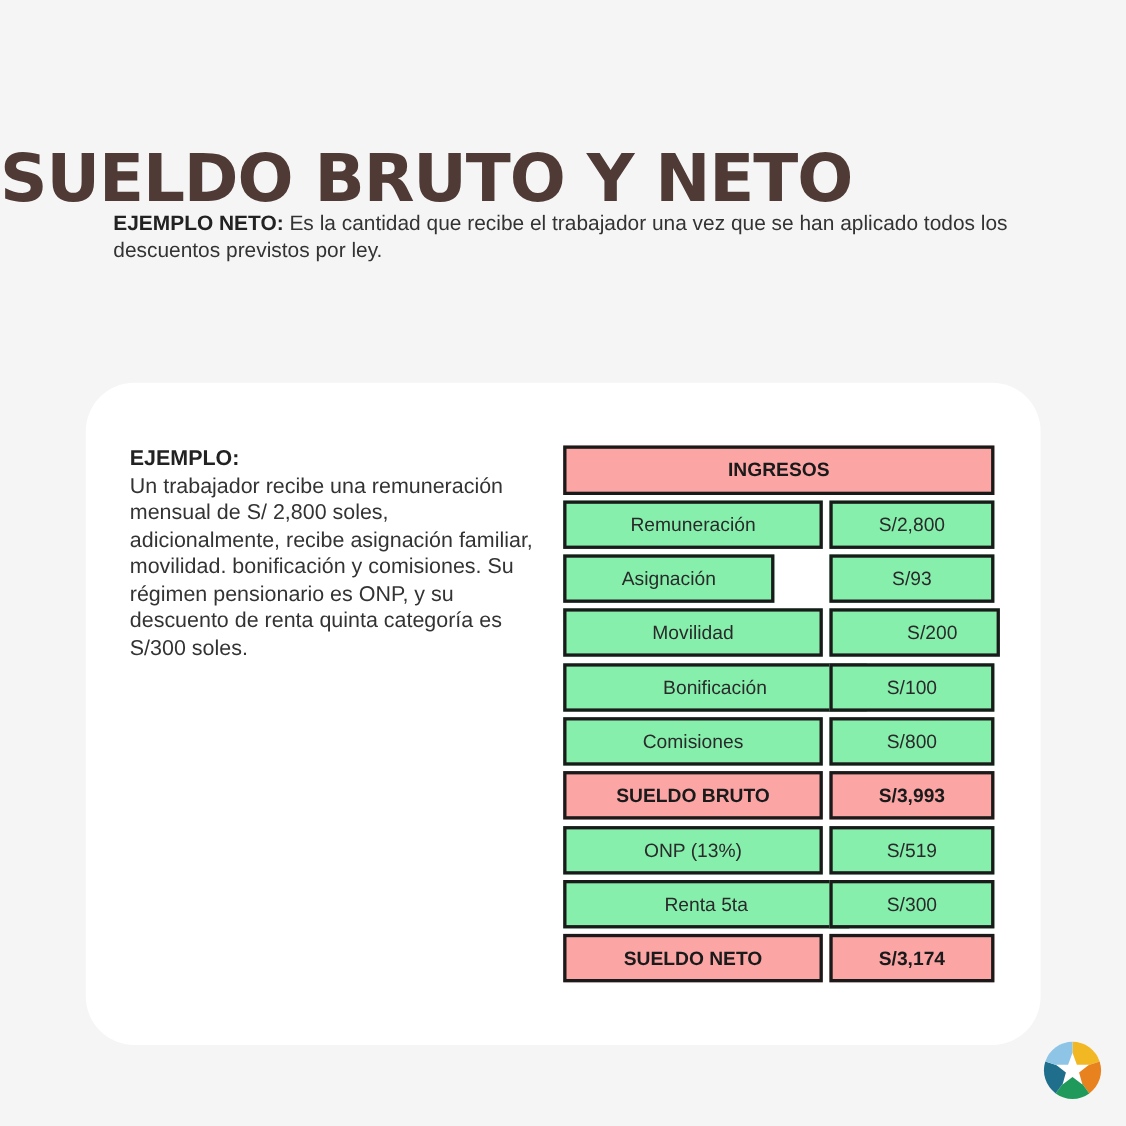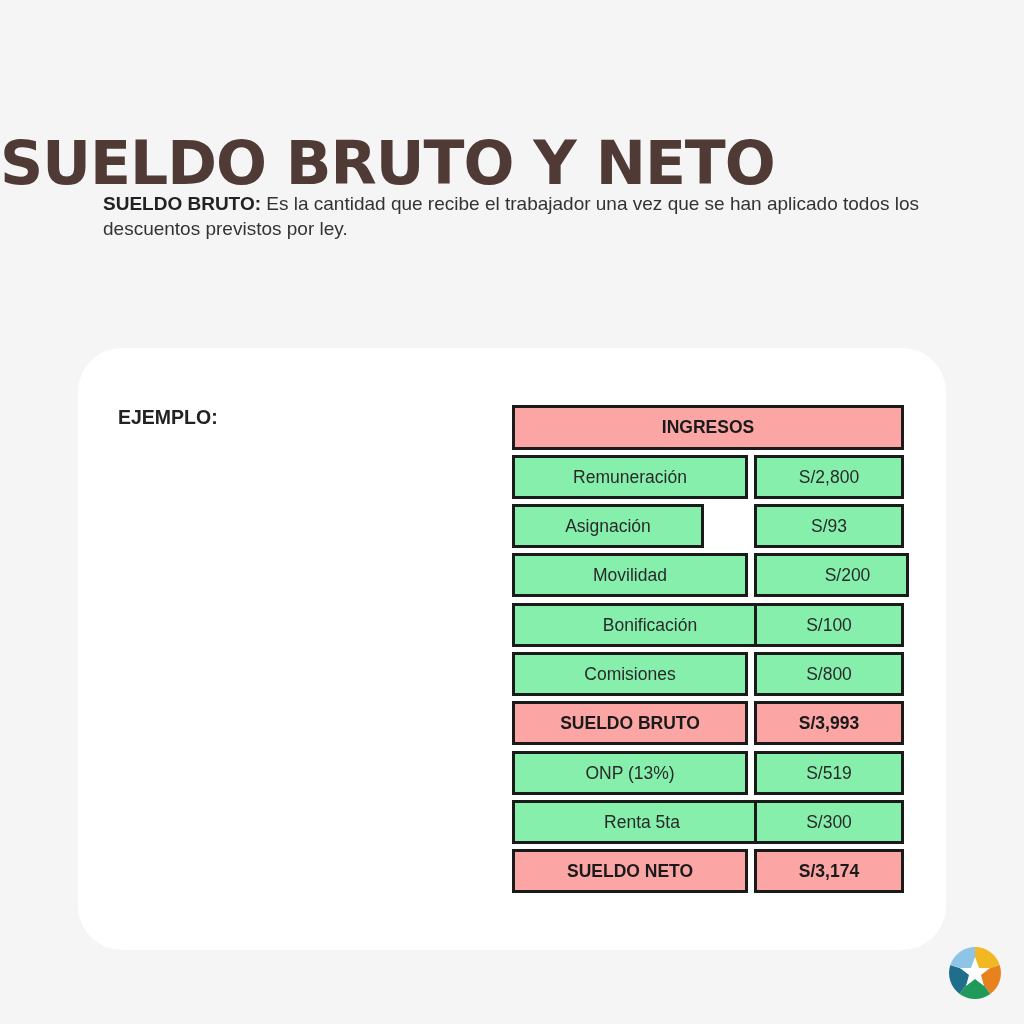--- a/index.html
+++ b/index.html
@@ -48,28 +48,29 @@
   .cell.dark { background: #fca5a5; font-weight: bold; color: #1a1a1a; }
   .logo { position: absolute; left: 948px; top: 946px; width: 54px; height: 54px; }
 </style>
 </head>
 <body>
 
 <h1 class="title">SUELDO BRUTO Y NETO</h1>
 
 <div class="defs">
   <div>
-    <b>SUELDO BRUTO:</b><span> Es la cantidad que recibe el trabajador una vez que se han aplicado todos los descuentos previstos por ley.</span>
+    <b>EJEMPLO NETO:</b><span> Es la cantidad que recibe el trabajador una vez que se han aplicado todos los descuentos previstos por ley.</span>
   </div>
 </div>
 
 <div class="card"></div>
 
 <div class="example">
   <div class="head">EJEMPLO:</div>
+  <div>Un trabajador recibe una remuneración mensual de S/ 2,800 soles, adicionalmente, recibe asignación familiar, movilidad. bonificación y comisiones. Su régimen pensionario es ONP, y su descuento de renta quinta categoría es S/300 soles.</div>
 </div>
 
 <div class="tbl">
   <div class="cell dark" style="left:0;top:0;width:392px;height:45px;">INGRESOS</div>
 
   <div class="cell" style="left:0;top:50px;width:236px;height:44px;">Remuneración</div>
   <div class="cell" style="left:242px;top:50px;width:150px;height:44px;">S/2,800</div>
 
   <div class="cell" style="left:0;top:99px;width:192px;height:44px;">Asignación</div>
   <div class="cell" style="left:242px;top:99px;width:150px;height:44px;">S/93</div>

